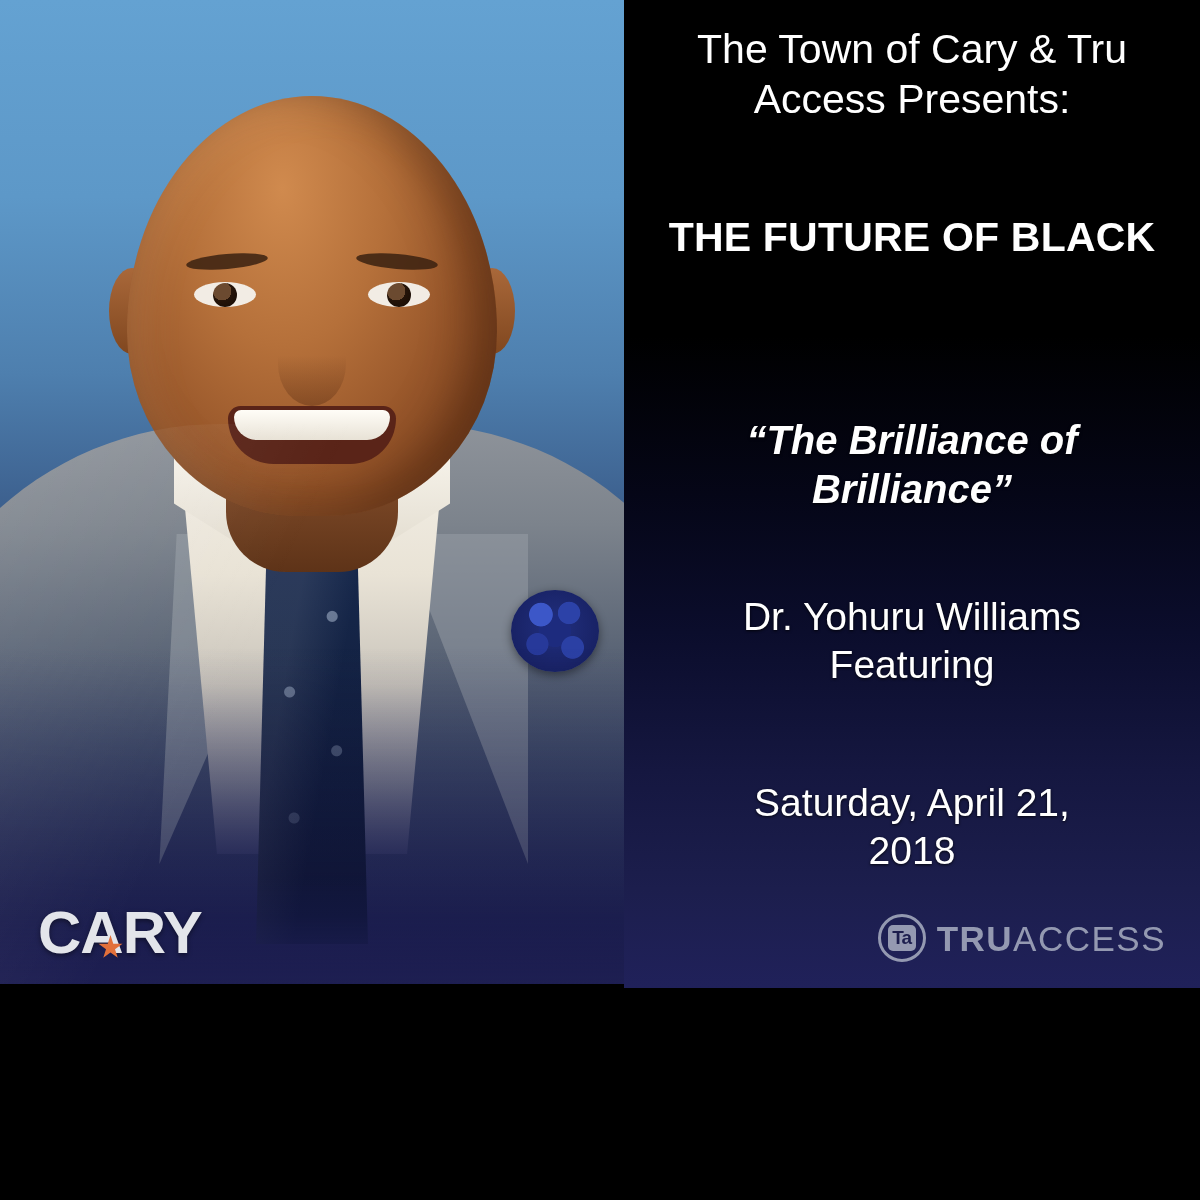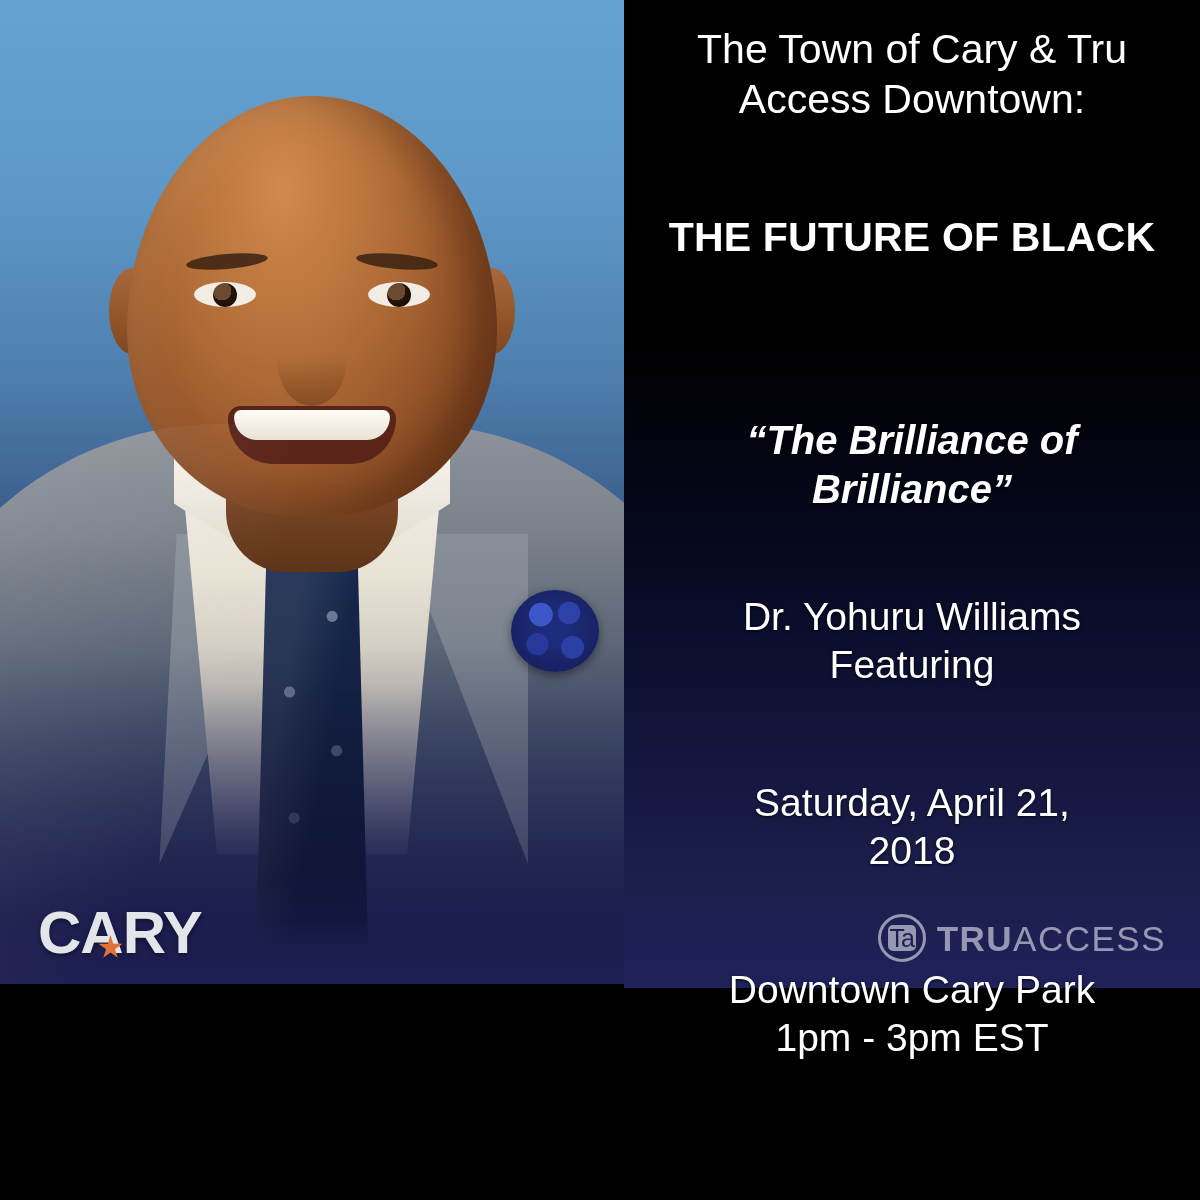--- a/index.html
+++ b/index.html
@@ -350,22 +350,22 @@
     display: flex;
     align-items: center;
     justify-content: center;
     box-sizing: border-box;
   }
   .tru-mark-inner {
     width: 28px; height: 26px;
     border-radius: 5px;
     background: #aeb4c6;
     color: #1c1e4d;
-    font-size: 25px;
-    font-weight: 400;
+    font-size: 19px;
+    font-weight: 700;
     line-height: 26px;
     text-align: center;
     letter-spacing: -1px;
   }
   .tru-text {
     font-size: 35px;
     line-height: 1;
     letter-spacing: 1.5px;
     color: #aeb4c6;
     white-space: nowrap;
@@ -405,21 +405,21 @@
     <div class="cary-logo">
       <div class="cary-word">CARY</div>
       <div class="cary-star"></div>
     </div>
   </div>
 
   <div class="text-panel">
 
     <div class="presents">
       <p class="line">The Town of Cary &amp; Tru</p>
-      <p class="line">Access Downtown:</p>
+      <p class="line">Access Presents:</p>
     </div>
 
     <div class="title">
       <p class="line">THE FUTURE OF BLACK</p>
     </div>
 
     <div class="subtitle">
       <p class="line">“The Brilliance of</p>
       <p class="line">Brilliance”</p>
     </div>
@@ -427,24 +427,20 @@
     <div class="featuring">
       <p class="line">Dr. Yohuru Williams</p>
       <p class="line">Featuring</p>
     </div>
 
     <div class="datetime">
       <p class="line">Saturday, April 21,</p>
       <p class="line">2018</p>
     </div>
 
-    <div class="venue">
-      <p class="line">Downtown Cary Park</p>
-      <p class="line">1pm - 3pm EST</p>
-    </div>
 
     <div class="tru-logo">
       <div class="tru-mark">
         <div class="tru-mark-inner">Ta</div>
       </div>
       <div class="tru-text"><span class="tru-bold">TRU</span><span class="tru-light">ACCESS</span></div>
     </div>
 
   </div>
 </div>

